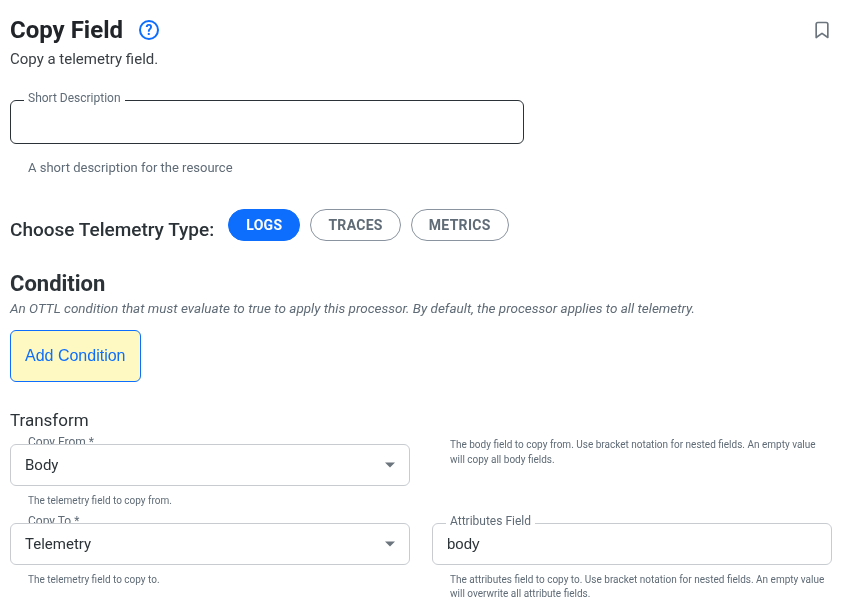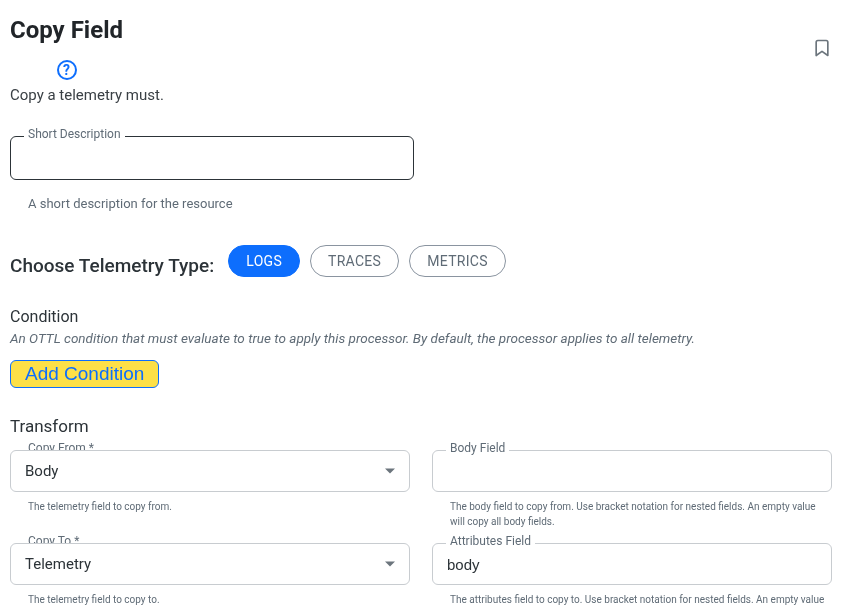--- a/index.html
+++ b/index.html
@@ -14,21 +14,20 @@
   }
   .header-row {
     display: flex;
     align-items: center;
     justify-content: space-between;
   }
   .title-group {
     display: flex;
     align-items: center;
     gap: 16px;
-    flex-direction: column;
   }
   .page-title {
     font-size: 24px;
     font-weight: 700;
     color: #212529;
   }
   .help-circle {
     width: 20px;
     height: 20px;
     border: 2px solid #0d6efd;
@@ -100,56 +99,56 @@
     color: #2c3338;
   }
   .pill-group {
     display: flex;
     gap: 10px;
   }
   .pill {
     border-radius: 999px;
     padding: 7px 17px;
     font-size: 14px;
-    font-weight: 400;
+    font-weight: 700;
     letter-spacing: 0.3px;
     cursor: pointer;
     border: 1px solid #0d6efd;
     background: #fff;
     color: #0d6efd;
   }
   .pill.inactive {
     border: 1px solid #8a94a0;
     color: #5f6b76;
   }
   .pill.active {
     background: #0d6efd;
     color: #fff;
     border: 1px solid #0d6efd;
   }
   .cond-block { margin-top: 30px; }
   .cond-title {
-    font-size: 16px;
-    color: #2c3338;
-    font-weight: 400;
+    font-size: 22px;
+    color: #2c3338;
+    font-weight: 700;
   }
   .cond-desc {
     font-size: 13.5px;
     color: #5f6b76;
     margin-top: 4px;
     font-style: italic;
   }
   .outline-btn {
     display: inline-block;
     border: 1px solid #0d6efd;
     color: #0d6efd;
-    background: #fde047;
-    padding: 2px 14px;
+    background: #fef9c3;
+    padding: 16px 14px;
     border-radius: 6px;
-    font-size: 19px;
+    font-size: 16px;
     cursor: pointer;
     margin-top: 14px;
   }
   .transform-title {
     font-size: 17px;
     color: #2c3338;
     margin-top: 28px;
     font-weight: 400;
   }
   .grid2 {
@@ -187,38 +186,38 @@
     border-right: 5px solid transparent;
     border-top: 5px solid #6c757d;
   }
   .helper2 {
     font-size: 10px;
     color: #5f6b76;
     margin-top: 8px;
     margin-left: 18px;
     line-height: 1.45;
   }
-  .sd-wrap { width: 404px; margin-top: 32px; }
+  .sd-wrap { width: 514px; margin-top: 32px; }
 </style>
 </head>
 <body>
 
 <div class="header-row">
   <div class="title-group">
     <h1 class="page-title">Copy Field</h1>
     <span class="help-circle">?</span>
   </div>
   <span class="bookmark">
     <svg viewBox="0 0 24 24" width="20" height="20" fill="none" stroke="currentColor" stroke-width="2" stroke-linecap="round" stroke-linejoin="round">
       <path d="M19 21l-7-5-7 5V5a2 2 0 0 1 2-2h10a2 2 0 0 1 2 2z"></path>
     </svg>
   </span>
 </div>
 
-<p class="subtitle">Copy a telemetry must.</p>
+<p class="subtitle">Copy a telemetry field.</p>
 
 <div class="field-wrap sd-wrap">
   <span class="floating-label">Short Description</span>
   <input class="text-input" type="text" value="" style="">
 </div>
 <p class="helper-text">A short description for the resource</p>
 
 <div class="telemetry-row">
   <span class="section-label">Choose Telemetry Type:</span>
   <div class="pill-group">
@@ -241,24 +240,20 @@
     <div class="select-wrap">
       <span class="floating-label">Copy From *</span>
       <div class="select">
         <span>Body</span>
         <span class="caret"></span>
       </div>
     </div>
     <p class="helper2">The telemetry field to copy from.</p>
   </div>
   <div class="col">
-    <div class="select-wrap">
-      <span class="floating-label">Body Field</span>
-      <input class="text-input light" type="text" value="" style="">
-    </div>
     <p class="helper2">The body field to copy from. Use bracket notation for nested fields. An empty value will copy all body fields.</p>
   </div>
   <div class="col">
     <div class="select-wrap">
       <span class="floating-label">Copy To *</span>
       <div class="select">
         <span>Telemetry</span>
         <span class="caret"></span>
       </div>
     </div>

